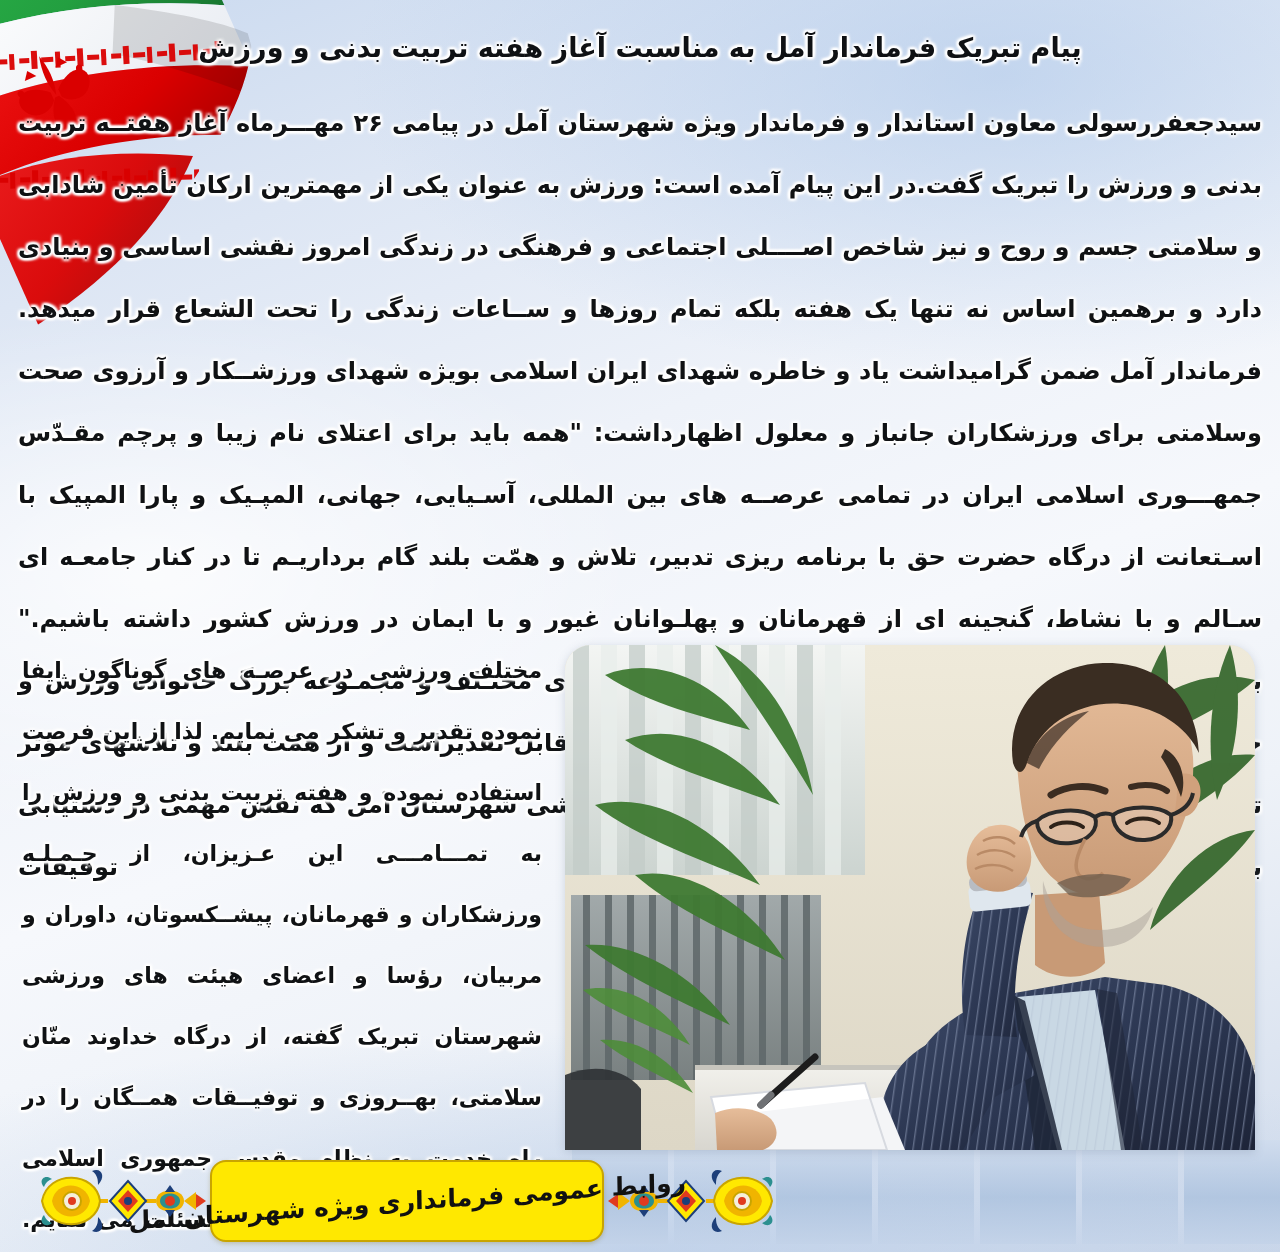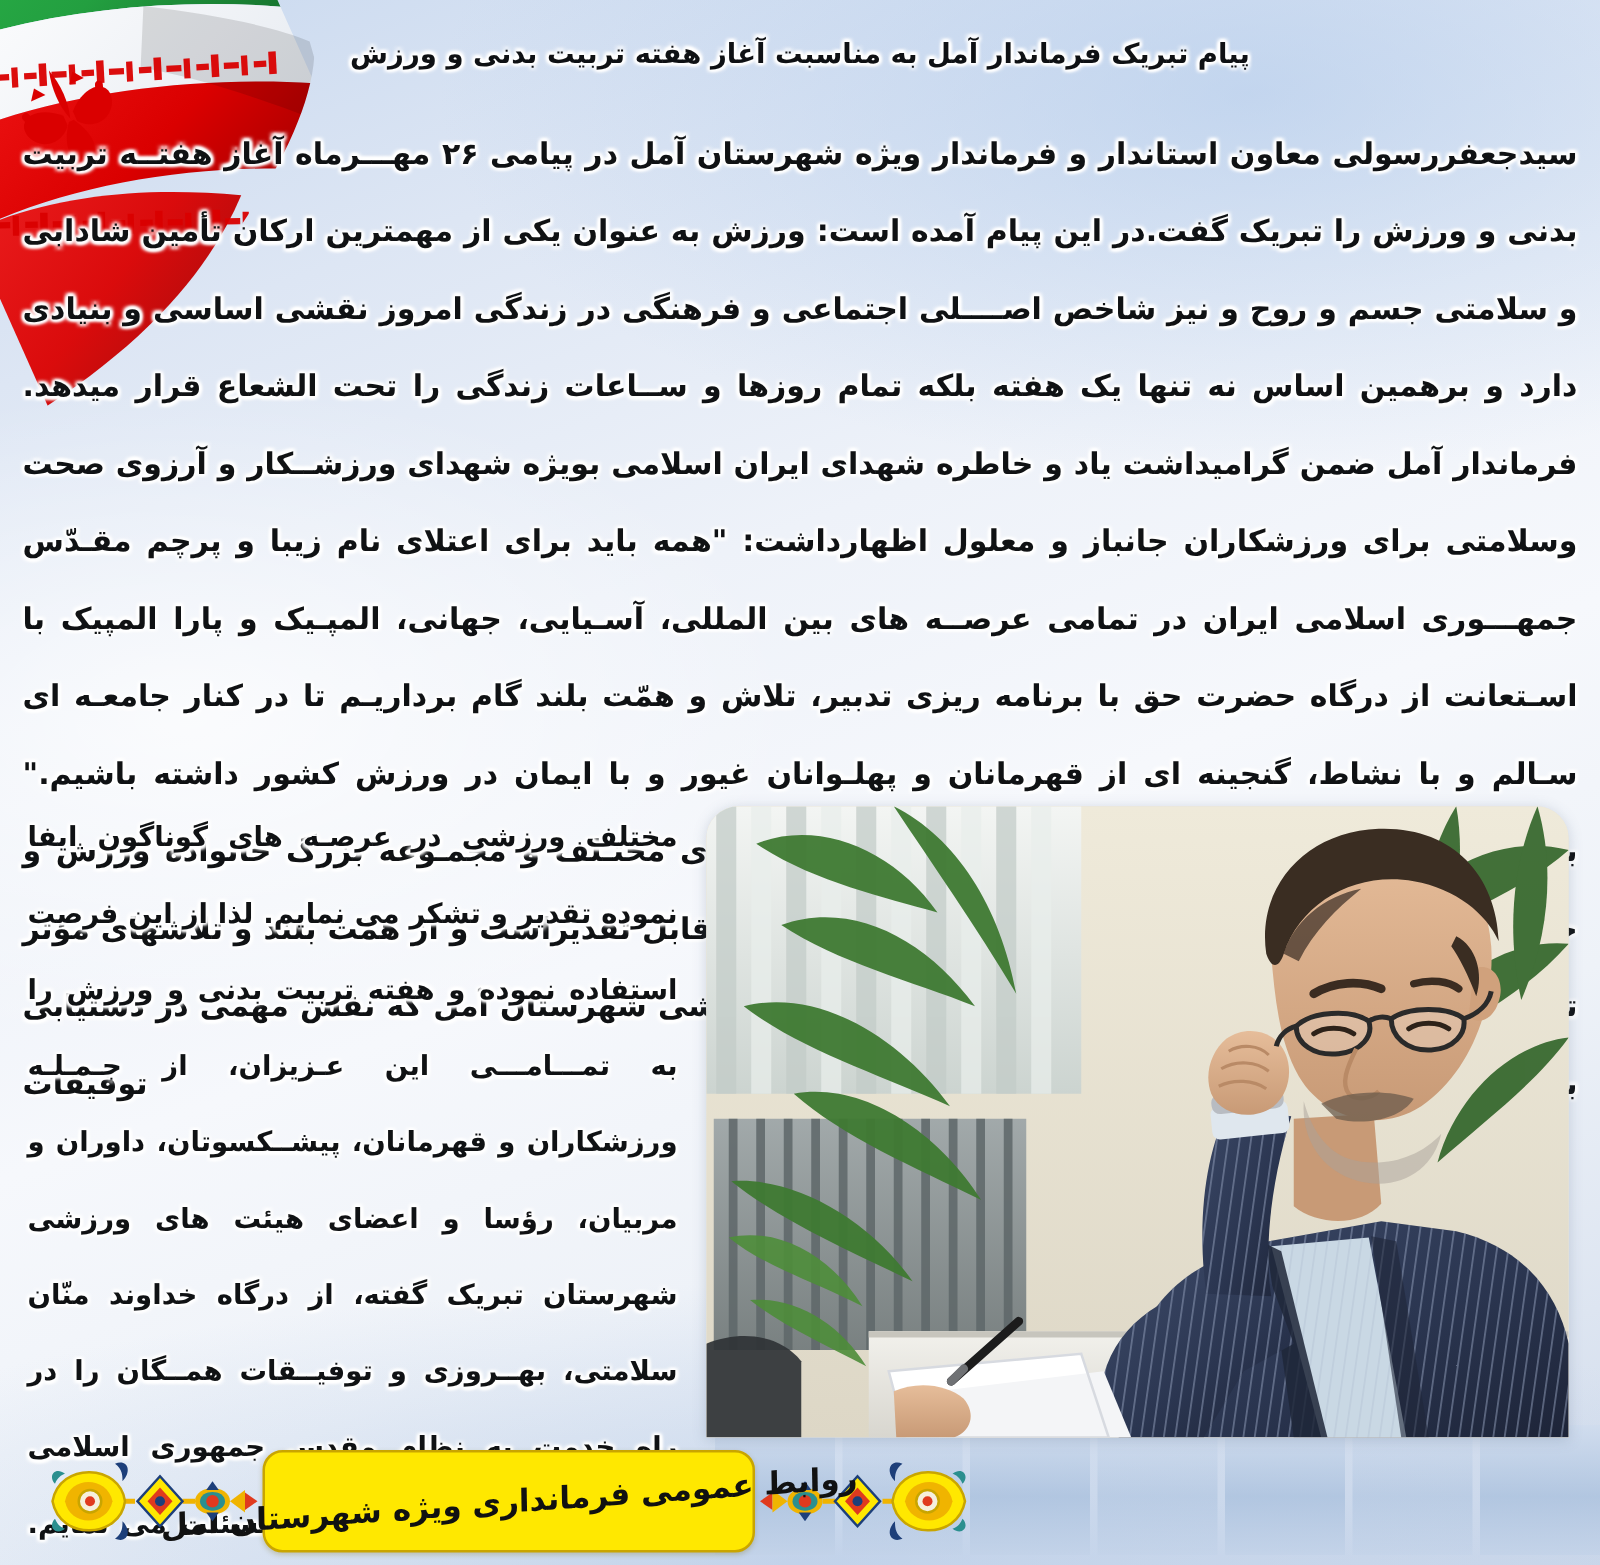--- a/index.html
+++ b/index.html
@@ -44,21 +44,21 @@
     pointer-events:none;
   }
 
   
   .title-wrap{
     position:absolute;top:30px;left:0;right:0;
     text-align:center;padding:0 30px 0 30px;box-sizing:border-box;
   }
   .title{
     display:inline-block;
-    font-size:22px;font-weight:bold;color:#0f1114;
+    font-size:27px;font-weight:bold;color:#0f1114;
     letter-spacing:0;line-height:1.3;
     text-shadow:
       -2px 0 2px #fff, 2px 0 2px #fff, 0 -2px 2px #fff, 0 2px 2px #fff,
       -2px -2px 3px #fff, 2px 2px 3px #fff, -2px 2px 3px #fff, 2px -2px 3px #fff;
     direction:rtl;
   }
 
   
   .body-top{
     position:absolute;top:92px;left:18px;right:18px;

